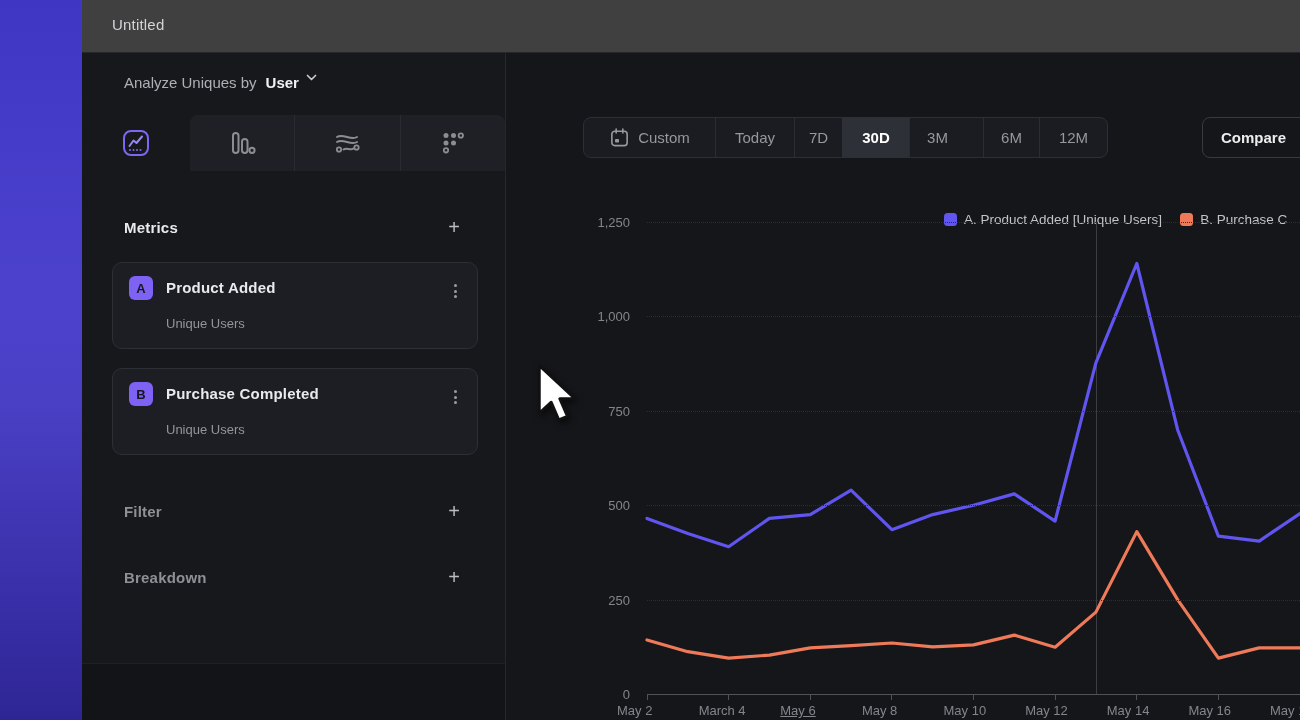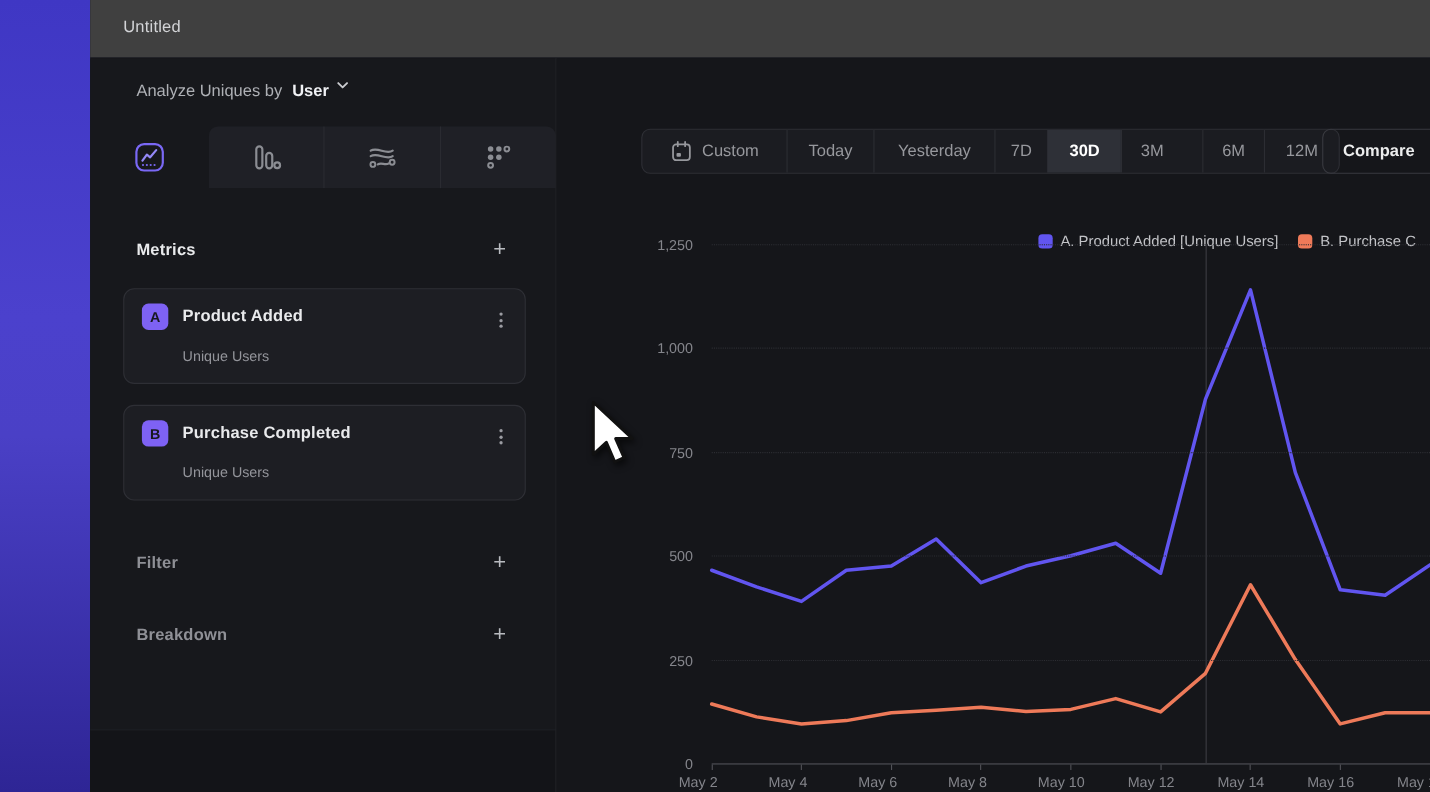--- a/index.html
+++ b/index.html
@@ -208,23 +208,20 @@
             <line x1="7.5" y1="2.2" x2="7.5" y2="6.2" stroke="#97989d" stroke-width="1.7" stroke-linecap="round"></line>
             <line x1="14.5" y1="2.2" x2="14.5" y2="6.2" stroke="#97989d" stroke-width="1.7" stroke-linecap="round"></line>
             <rect x="6.3" y="12.6" width="4.2" height="3.6" rx="1" fill="#97989d"></rect>
           </svg>
         </span>
         <span>Custom</span>
       </div>
       <div class="seg" style="width: 79px;">
         <span>Today</span>
       </div>
-      <div class="seg" style="width: 110px;">
-        <span>Yesterday</span>
-      </div>
       <div class="seg" style="width: 48px;">
         <span>7D</span>
       </div>
       <div class="seg active" style="width: 67px;">
         <span>30D</span>
       </div>
       <div class="seg" style="width: 56px;">
         <span>3M</span>
       </div>
       <div class="seg" style="width: 56px; margin-left: 18px;">
@@ -263,23 +260,23 @@
         <polyline points="0.0,418.0 40.8,429.7 81.6,436.1 122.4,433.1 163.3,425.9 204.1,423.7 244.9,421.0 285.7,424.8 326.5,422.9 367.3,413.1 408.1,425.2 448.9,390.1 489.8,309.6 530.6,377.6 571.4,436.1 612.2,425.9 653.0,425.9" fill="none" stroke="#ee7a59" stroke-width="3.2" stroke-linejoin="round" stroke-linecap="round"></polyline>
       </svg>
   <div class="gridline" style="top: 377.6px;"></div>
       <div class="gridline" style="top: 283.2px;"></div>
       <div class="gridline" style="top: 188.8px;"></div>
       <div class="gridline" style="top: 94.4px;"></div>
       <div class="gridline" style="top: 0px;"></div>
       <div class="xtick" style="left: -0.5px;"></div>
       <div class="xlab" style="left: -30px;">May 2</div>
       <div class="xtick" style="left: 81.125px;"></div>
-      <div class="xlab" style="left: 51.625px;">May 4</div>
+      <div class="xlab" style="left: 51.625px;">March 4</div>
       <div class="xtick" style="left: 162.75px;"></div>
-      <div class="xlab" style="left: 133.25px;">May 6</div>
+      <div class="xlab" style="left: 133.25px; text-decoration: underline;">May 6</div>
       <div class="xtick" style="left: 244.375px;"></div>
       <div class="xlab" style="left: 214.875px;">May 8</div>
       <div class="xtick" style="left: 326px;"></div>
       <div class="xlab" style="left: 296.5px;">May 10</div>
       <div class="xtick" style="left: 407.625px;"></div>
       <div class="xlab" style="left: 378.125px;">May 12</div>
       <div class="xtick" style="left: 489.25px;"></div>
       <div class="xlab" style="left: 459.75px;">May 14</div>
       <div class="xtick" style="left: 570.875px;"></div>
       <div class="xlab" style="left: 541.375px;">May 16</div>

